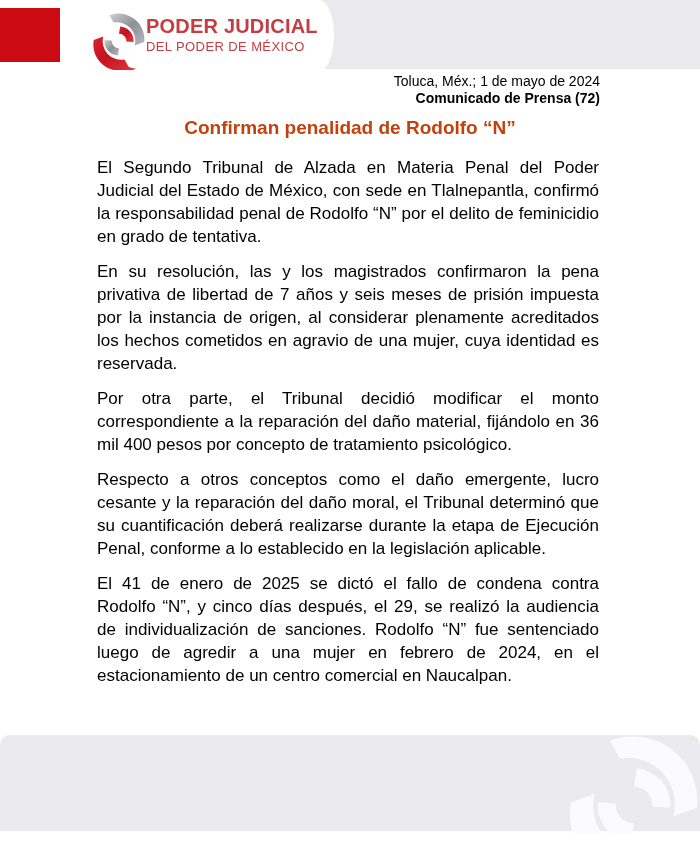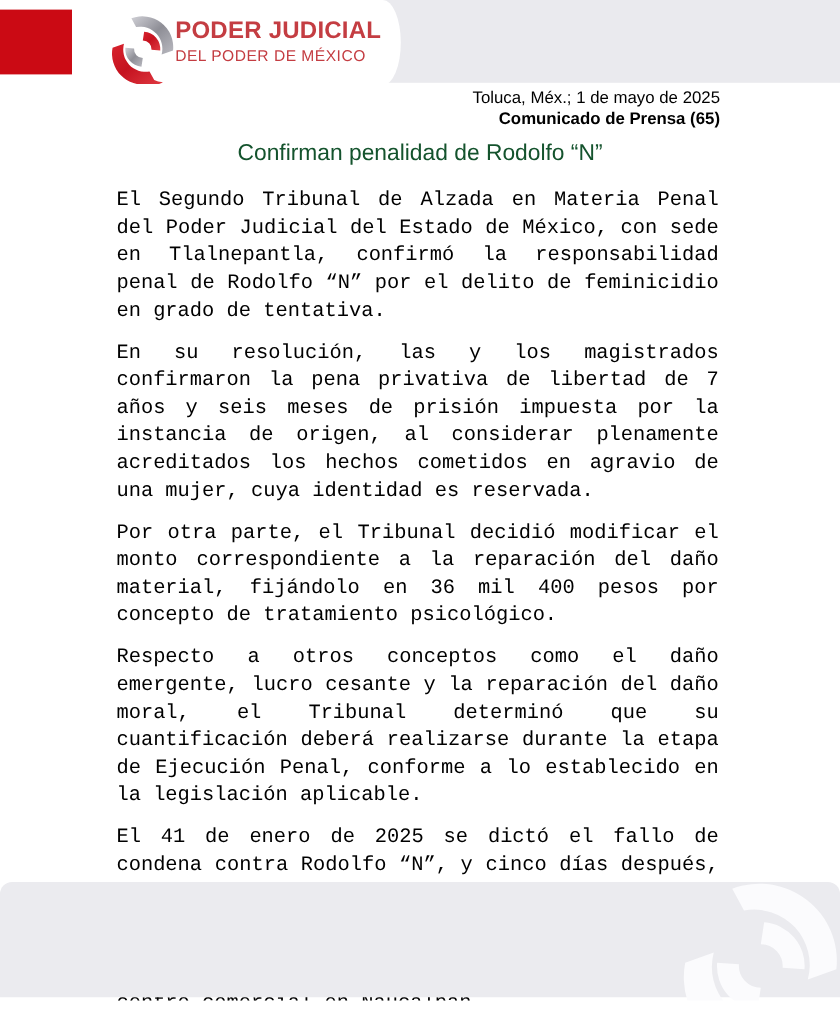--- a/index.html
+++ b/index.html
@@ -70,35 +70,34 @@
   }
   .dateline .bulletin { font-weight: bold; }
 
   
   .doc-title {
     position: absolute;
     left: 0; top: 117px;
     width: 700px;
     text-align: center;
     font-size: 19px;
-    font-weight: normal;
-    color: #14532d;
+    font-weight: bold;
+    color: #c2410c;
   }
   .content {
     position: absolute;
     left: 97px; top: 156px;
     width: 514px;
     font-size: 17px;
     line-height: 23px;
     color: #000000;
   }
   .content p {
     margin: 0 12px 12px 0;
     text-align: justify;
-    font-family: Liberation Mono, monospace;
   }
 
   
   .bottom-band {
     position: absolute;
     left: 0; top: 735px;
     width: 700px; height: 96px;
     background: #ebebef;
     border-radius: 10px 10px 0 0;
   }
@@ -151,22 +150,22 @@
 
     <path class="ribbon-silver" d="M48,76 A26,26 0 0 1 24,48 L37,49 A13,13 0 0 0 50,63 Z"></path>
   </svg>
 
   <div class="logo-text">
     <div class="logo-title">PODER JUDICIAL</div>
     <div class="logo-subtitle">DEL PODER DE MÉXICO</div>
   </div>
 
   <div class="dateline">
-    <div>Toluca, Méx.; 1 de mayo de 2025</div>
-    <div class="bulletin">Comunicado de Prensa (65)</div>
+    <div>Toluca, Méx.; 1 de mayo de 2024</div>
+    <div class="bulletin">Comunicado de Prensa (72)</div>
   </div>
 
   <div class="doc-title">Confirman penalidad de Rodolfo “N”</div>
 
   <div class="content">
     <p>El Segundo Tribunal de Alzada en Materia Penal del Poder Judicial del Estado de México, con sede en Tlalnepantla, confirmó la responsabilidad penal de Rodolfo “N” por el delito de feminicidio en grado de tentativa.</p>
     <p>En su resolución, las y los magistrados confirmaron la pena privativa de libertad de 7 años y seis meses de prisión impuesta por la instancia de origen, al considerar plenamente acreditados los hechos cometidos en agravio de una mujer, cuya identidad es reservada.</p>
     <p>Por otra parte, el Tribunal decidió modificar el monto correspondiente a la reparación del daño material, fijándolo en 36 mil 400 pesos por concepto de tratamiento psicológico.</p>
     <p>Respecto a otros conceptos como el daño emergente, lucro cesante y la reparación del daño moral, el Tribunal determinó que su cuantificación deberá realizarse durante la etapa de Ejecución Penal, conforme a lo establecido en la legislación aplicable.</p>
     <p>El 41 de enero de 2025 se dictó el fallo de condena contra Rodolfo “N”, y cinco días después, el 29, se realizó la audiencia de individualización de sanciones. Rodolfo “N” fue sentenciado luego de agredir a una mujer en febrero de 2024, en el estacionamiento de un centro comercial en Naucalpan.</p>

